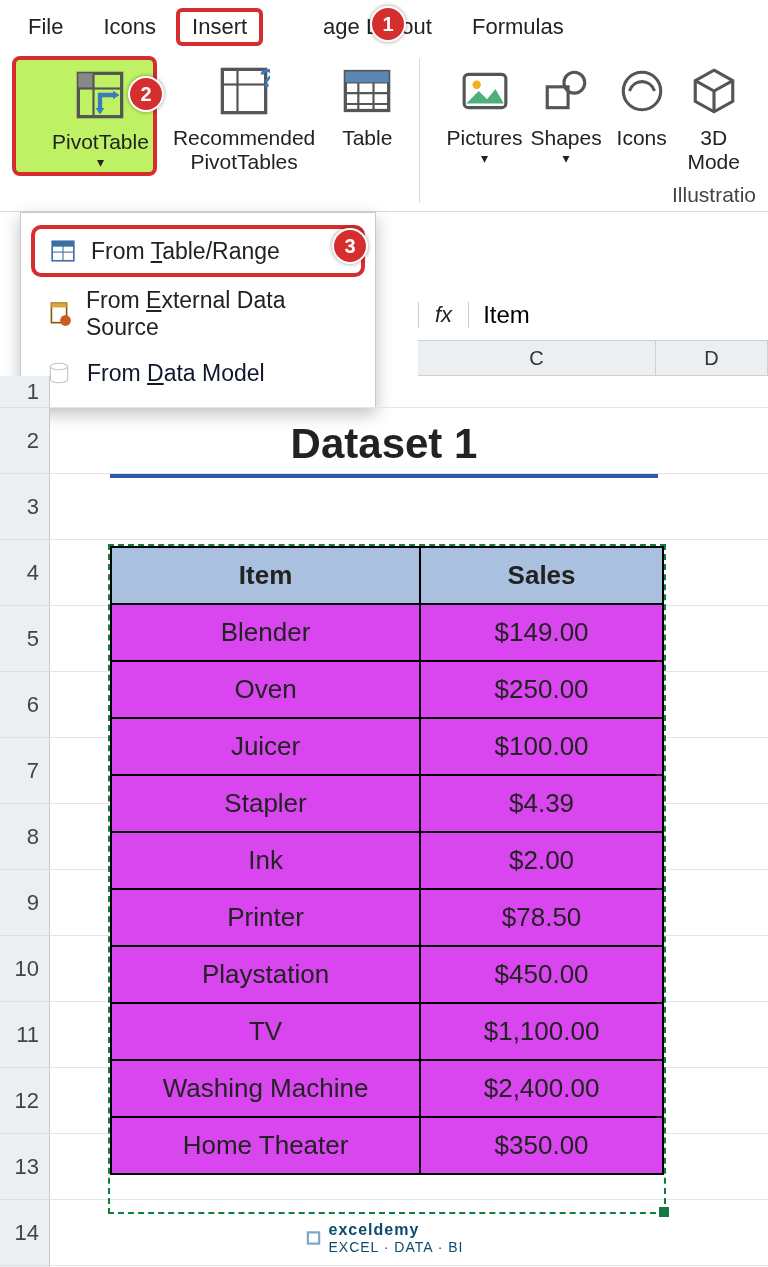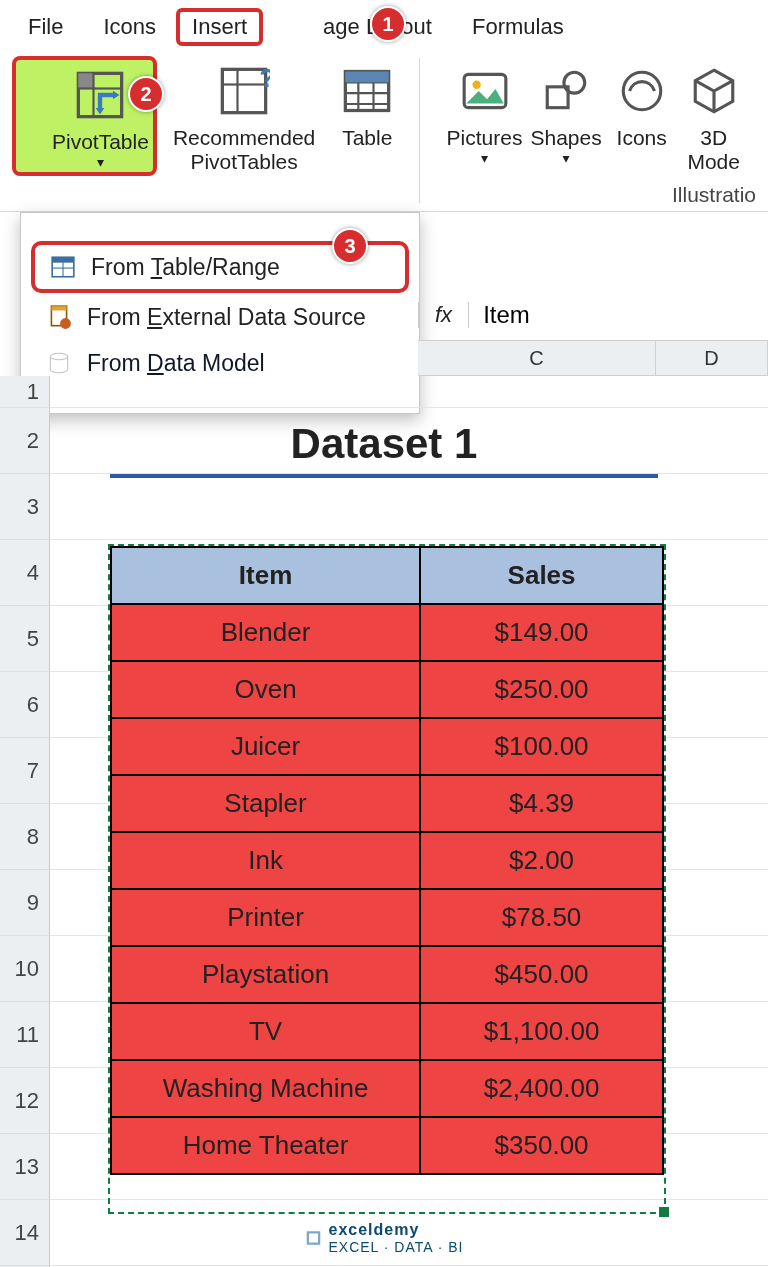--- a/index.html
+++ b/index.html
@@ -62,25 +62,25 @@
   }
   .rib-sep { width:1px; background:#d9d9d9; margin:6px 10px; }
   .group-label {
     position:absolute; bottom:2px; font-size:21px; color:#444;
     width:100%; text-align:center;
   }
   
   .dropdown {
     position:absolute;
     left:20px; top:212px;
-    width:400px;
+    width:356px;
     background:#fff;
     border:1px solid #c8c8c8;
     box-shadow:0 6px 16px rgba(0,0,0,.25);
-    padding:26px 4px;
+    padding:10px 4px;
   }
   .dd-item {
     display:flex; align-items:center;
     padding:8px 10px 8px 14px;
     font-size:23px;
     cursor:pointer;
     border-radius:4px;
     margin:2px 6px;
   }
   .dd-item .dd-icon {
@@ -143,21 +143,21 @@
     font-size:26px;
   }
   .data-table th {
     background:#a9c0de;
     border:2px solid #000;
     padding:12px 8px;
     font-weight:bold;
     text-align:center;
   }
   .data-table td {
-    background:#ef4444;
+    background:#d946ef;
     border:2px solid #000;
     padding:12px 8px;
     text-align:center;
   }
   .sel-marquee {
     position:absolute;
     left:108px; top:544px;
     width:558px; height:670px;
     border:2px dashed #107c41;
     pointer-events:none;

